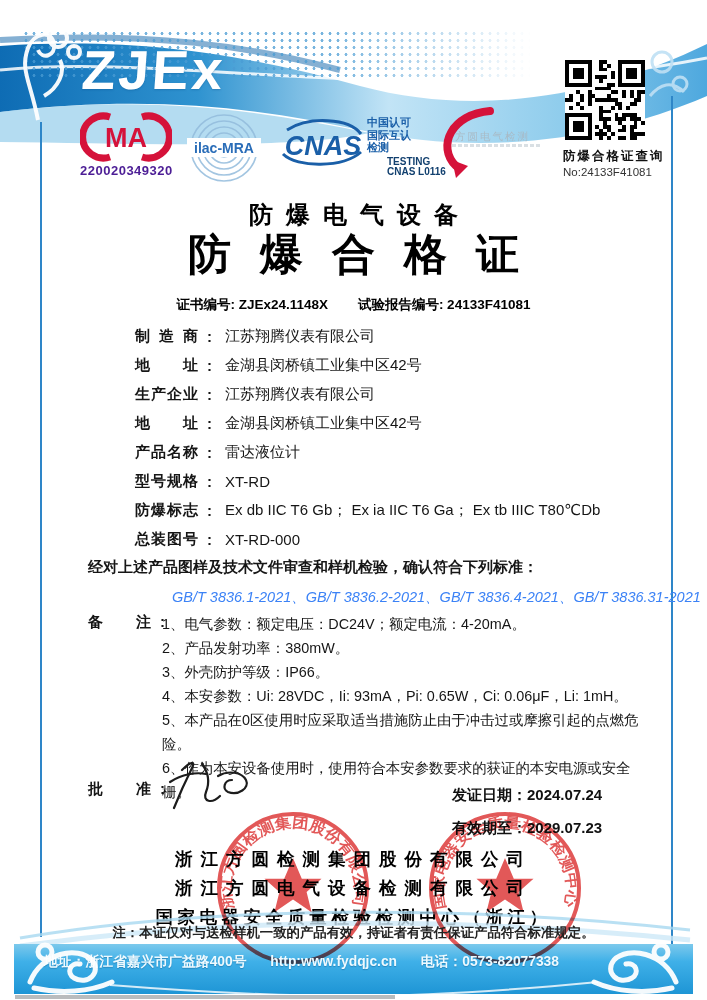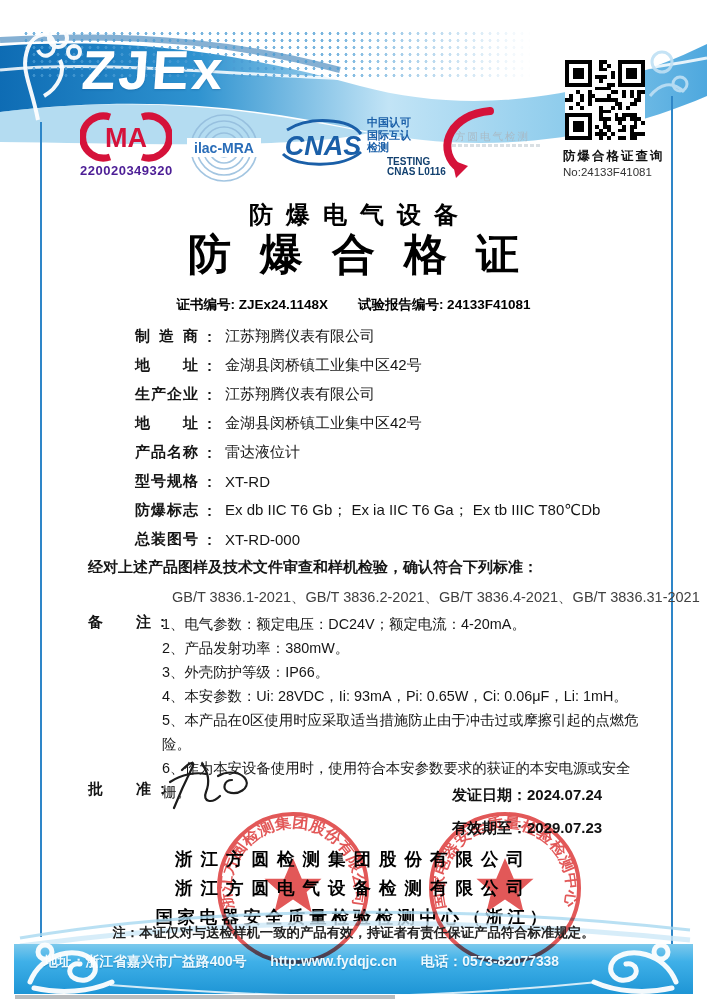--- a/index.html
+++ b/index.html
@@ -43,21 +43,21 @@
   .t-nos span{margin:15px 13px;}
 
   
   .fields{left:88px;top:322px;margin-left:47px;}
   .frow{height:29px;display:flex;align-items:center;font-size:15px;color:#161616;}
   .flabel{display:inline-block;width:63px;font-weight:700;text-align:justify;text-align-last:justify;}
   .fcolon{margin:0 13px 0 9px;font-weight:700;}
   .fvalue{white-space:nowrap;}
 
   .statement{left:88px;top:558px;font-size:15px;color:#161616;font-weight:600;}
-  .standards{left:172px;top:588px;font-size:14.5px;color:#404040;}
+  .standards{left:172px;top:588px;font-size:14.5px;color:#3b82f6;font-style:italic;}
 
   .rem-label{left:88px;top:613px;display:flex;font-size:15px;color:#161616;font-weight:700;}
   .rem-label .flabel{width:63px;}
   .rem-items{left:162px;top:612px;width:486px;font-size:14.4px;color:#161616;line-height:24px;}
 
   
   .approve{left:88px;top:780px;display:flex;font-size:15px;color:#161616;font-weight:700;}
   .approve .flabel{width:63px;}
   #sign-svg{left:162px;top:752px;}
   .dates{left:452px;top:778px;font-size:15px;font-weight:700;color:#111;line-height:33px;white-space:nowrap;}

